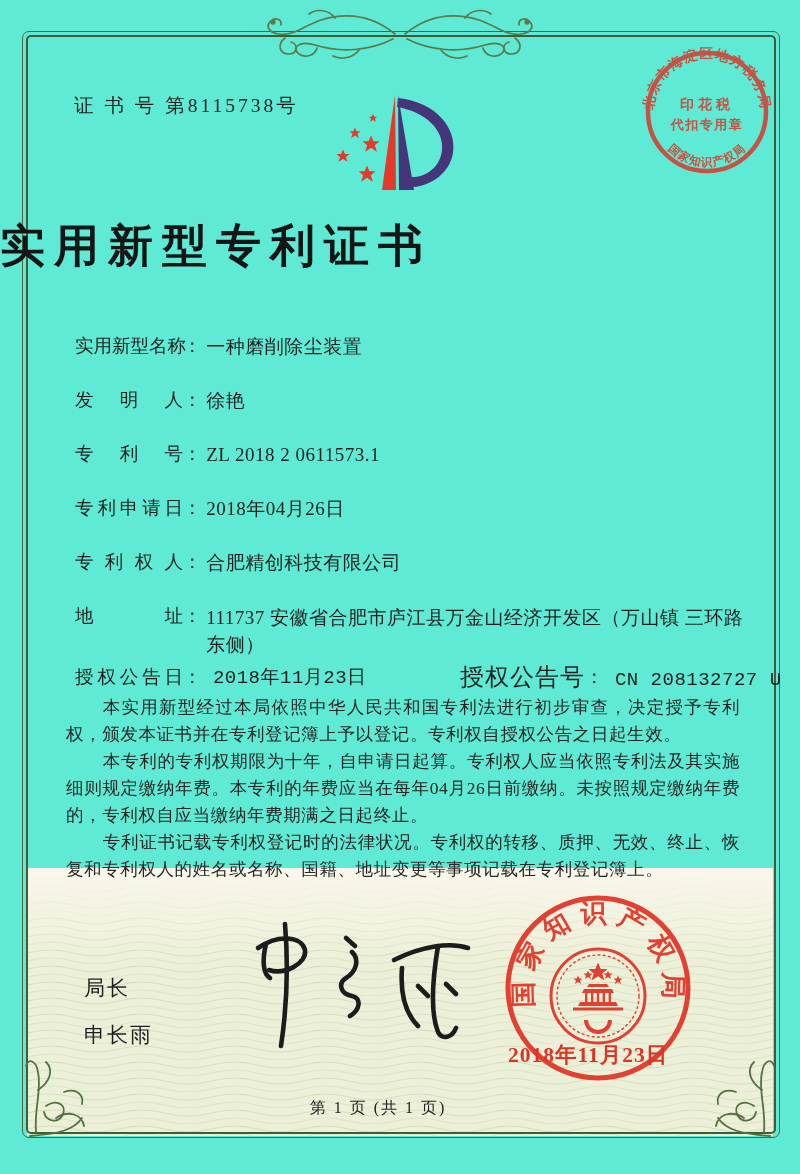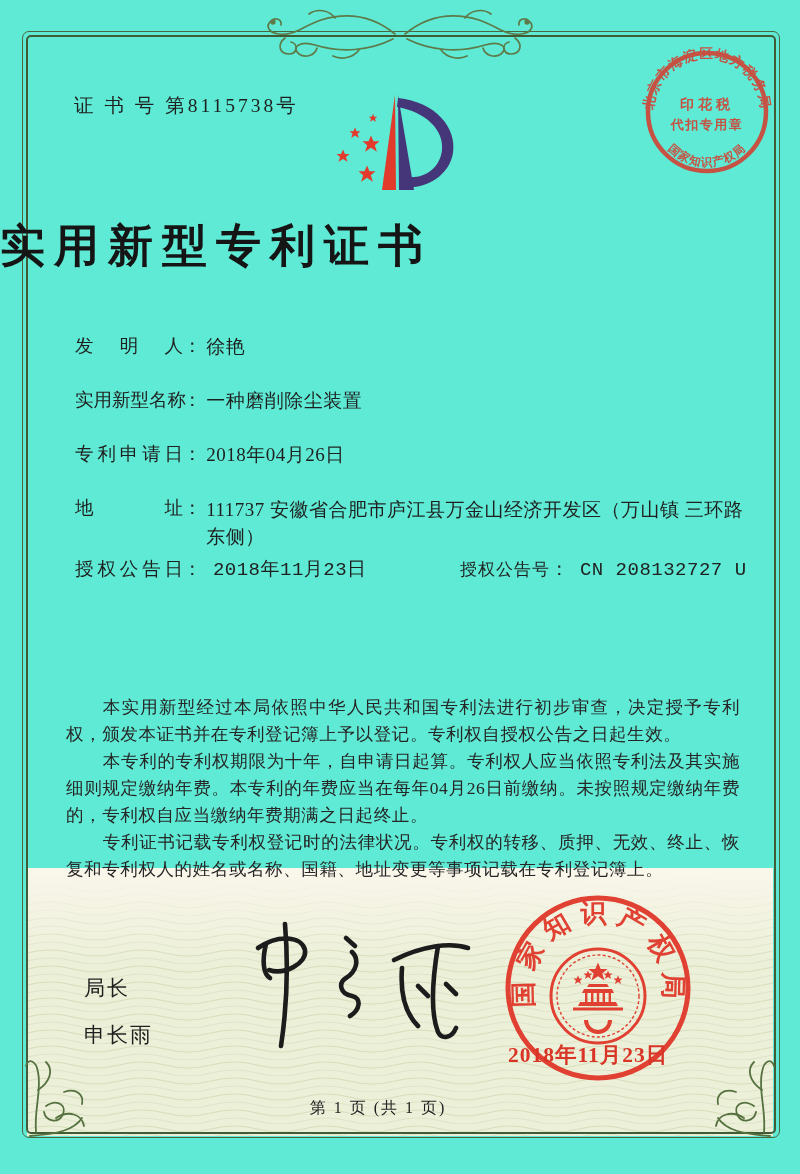--- a/index.html
+++ b/index.html
@@ -127,45 +127,53 @@
       <textPath href="#taxBot" startOffset="50%" text-anchor="middle">国家知识产权局</textPath>
     </text>
     <text x="75" y="72" text-anchor="middle" font-size="14" font-weight="700" fill="#cf4638" letter-spacing="4" font-family="Liberation Serif,serif">印花税</text>
     <text x="75" y="92" text-anchor="middle" font-size="13" font-weight="700" fill="#cf4638" letter-spacing="1.5" font-family="Liberation Serif,serif">代扣专用章</text>
   </svg>
 
   <div class="title">实用新型专利证书</div>
 
   <div class="fields">
     <div class="frow">
+      <span class="f-label">实用新型名称</span><span class="f-colon">：</span>
+      <span class="f-value">一种磨削除尘装置</span>
+    </div>
+    <div class="frow">
       <span class="f-label">发明人</span><span class="f-colon">：</span>
       <span class="f-value">徐艳</span>
     </div>
     <div class="frow">
-      <span class="f-label">实用新型名称</span><span class="f-colon">：</span>
-      <span class="f-value">一种磨削除尘装置</span>
+      <span class="f-label">专利号</span><span class="f-colon">：</span>
+      <span class="f-value">ZL 2018 2 0611573.1</span>
     </div>
     <div class="frow">
       <span class="f-label">专利申请日</span><span class="f-colon">：</span>
       <span class="f-value">2018年04月26日</span>
+    </div>
+    <div class="frow">
+      <span class="f-label">专利权人</span><span class="f-colon">：</span>
+      <span class="f-value">合肥精创科技有限公司</span>
     </div>
     <div class="frow addr">
       <span class="f-label">地址</span><span class="f-colon">：</span>
       <span class="f-value addr-val">
         <span>111737 安徽省合肥市庐江县万金山经济开发区（万山镇</span>
         <span>三环路东侧）</span>
       </span>
     </div>
     <div class="grant-row">
       <span>
         <span class="f-label">授权公告日</span><span class="f-colon">：</span>
         <span class="f-value">2018年11月23日</span>
       </span>
       <span class="grant-right">
-        <span style="font-size:17px;letter-spacing:1px;margin-top:35px;">授权公告号</span><span class="f-colon">：</span>
+        <span style="font-size:24px;letter-spacing:1px;margin-top:35px;">授权公告号</span><span class="f-colon">：</span>
         <span class="f-value">CN 208132727 U</span>
       </span>
     </div>
   </div>
 
   <div class="paras">
     <p>本实用新型经过本局依照中华人民共和国专利法进行初步审查，决定授予专利权，颁发本证书并在专利登记簿上予以登记。专利权自授权公告之日起生效。</p>
     <p>本专利的专利权期限为十年，自申请日起算。专利权人应当依照专利法及其实施细则规定缴纳年费。本专利的年费应当在每年04月26日前缴纳。未按照规定缴纳年费的，专利权自应当缴纳年费期满之日起终止。</p>
     <p>专利证书记载专利权登记时的法律状况。专利权的转移、质押、无效、终止、恢复和专利权人的姓名或名称、国籍、地址变更等事项记载在专利登记簿上。</p>
   </div>

